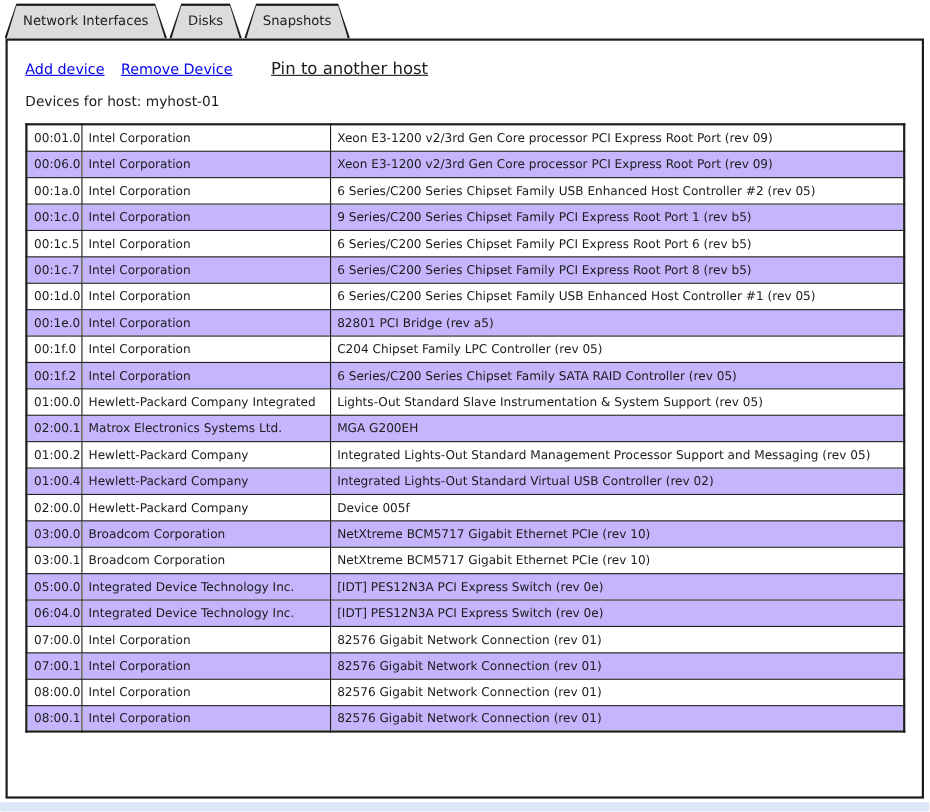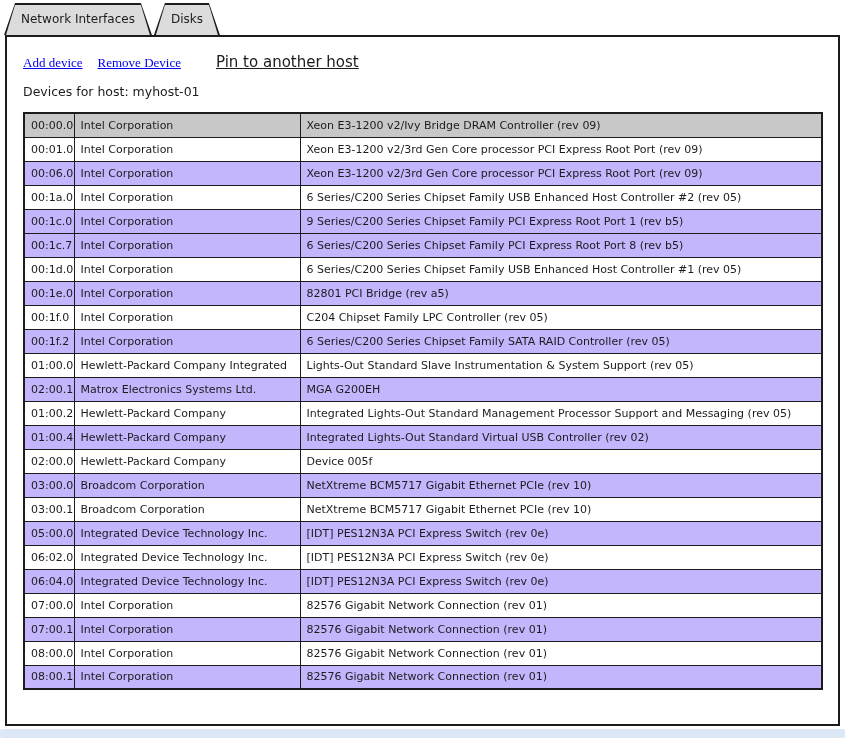--- a/index.html
+++ b/index.html
@@ -62,21 +62,20 @@
     align-items: baseline;
     gap: 15px;
     margin-bottom: 13px;
   }
   .link-blue {
     color: #0000ee;
     text-decoration: underline;
     font-size: 13px;
     cursor: pointer;
     white-space: nowrap;
-    font-family: Liberation Serif, serif;
   }
   .link-black {
     color: #1c1c1c;
     text-decoration: underline;
     font-size: 15px;
     cursor: pointer;
     white-space: nowrap;
     margin-left: 20px;
   }
   .host-line {
@@ -119,62 +118,65 @@
 </head>
 <body>
 
 <div class="tab-strip">
   <div class="tab">
     <span class="tab-label">Network Interfaces</span>
   </div>
   <div class="tab">
     <span class="tab-label">Disks</span>
   </div>
+  <div class="tab">
+    <span class="tab-label">Snapshots</span>
+  </div>
 </div>
 
 <div class="panel">
   <div class="toolbar">
     <a class="link-blue">Add device</a>
     <a class="link-blue">Remove Device</a>
     <a class="link-black">Pin to another host</a>
   </div>
 
   <div class="host-line">Devices for host: myhost-01</div>
 
   <table class="devices">
     <colgroup>
       <col class="c-addr">
         <col class="c-vendor">
         <col class="c-desc">
     </colgroup>
     <tbody>
-        <tr class="selected">
-          <td>00:00.0</td>
-          <td>Intel Corporation</td>
-          <td>Xeon E3-1200 v2/Ivy Bridge DRAM Controller (rev 09)</td>
-        </tr>
         <tr>
           <td>00:01.0</td>
           <td>Intel Corporation</td>
           <td>Xeon E3-1200 v2/3rd Gen Core processor PCI Express Root Port (rev 09)</td>
         </tr>
         <tr class="alt">
           <td>00:06.0</td>
           <td>Intel Corporation</td>
           <td>Xeon E3-1200 v2/3rd Gen Core processor PCI Express Root Port (rev 09)</td>
         </tr>
         <tr>
           <td>00:1a.0</td>
           <td>Intel Corporation</td>
           <td>6 Series/C200 Series Chipset Family USB Enhanced Host Controller #2 (rev 05)</td>
         </tr>
         <tr class="alt">
           <td>00:1c.0</td>
           <td>Intel Corporation</td>
           <td>9 Series/C200 Series Chipset Family PCI Express Root Port 1 (rev b5)</td>
+        </tr>
+        <tr>
+          <td>00:1c.5</td>
+          <td>Intel Corporation</td>
+          <td>6 Series/C200 Series Chipset Family PCI Express Root Port 6 (rev b5)</td>
         </tr>
         <tr class="alt">
           <td>00:1c.7</td>
           <td>Intel Corporation</td>
           <td>6 Series/C200 Series Chipset Family PCI Express Root Port 8 (rev b5)</td>
         </tr>
         <tr>
           <td>00:1d.0</td>
           <td>Intel Corporation</td>
           <td>6 Series/C200 Series Chipset Family USB Enhanced Host Controller #1 (rev 05)</td>
@@ -227,25 +229,20 @@
         <tr>
           <td>03:00.1</td>
           <td>Broadcom Corporation</td>
           <td>NetXtreme BCM5717 Gigabit Ethernet PCIe (rev 10)</td>
         </tr>
         <tr class="alt">
           <td>05:00.0</td>
           <td>Integrated Device Technology Inc.</td>
           <td>[IDT] PES12N3A PCI Express Switch (rev 0e)</td>
         </tr>
-        <tr>
-          <td>06:02.0</td>
-          <td>Integrated Device Technology Inc.</td>
-          <td>[IDT] PES12N3A PCI Express Switch (rev 0e)</td>
-        </tr>
         <tr class="alt">
           <td>06:04.0</td>
           <td>Integrated Device Technology Inc.</td>
           <td>[IDT] PES12N3A PCI Express Switch (rev 0e)</td>
         </tr>
         <tr>
           <td>07:00.0</td>
           <td>Intel Corporation</td>
           <td>82576 Gigabit Network Connection (rev 01)</td>
         </tr>

